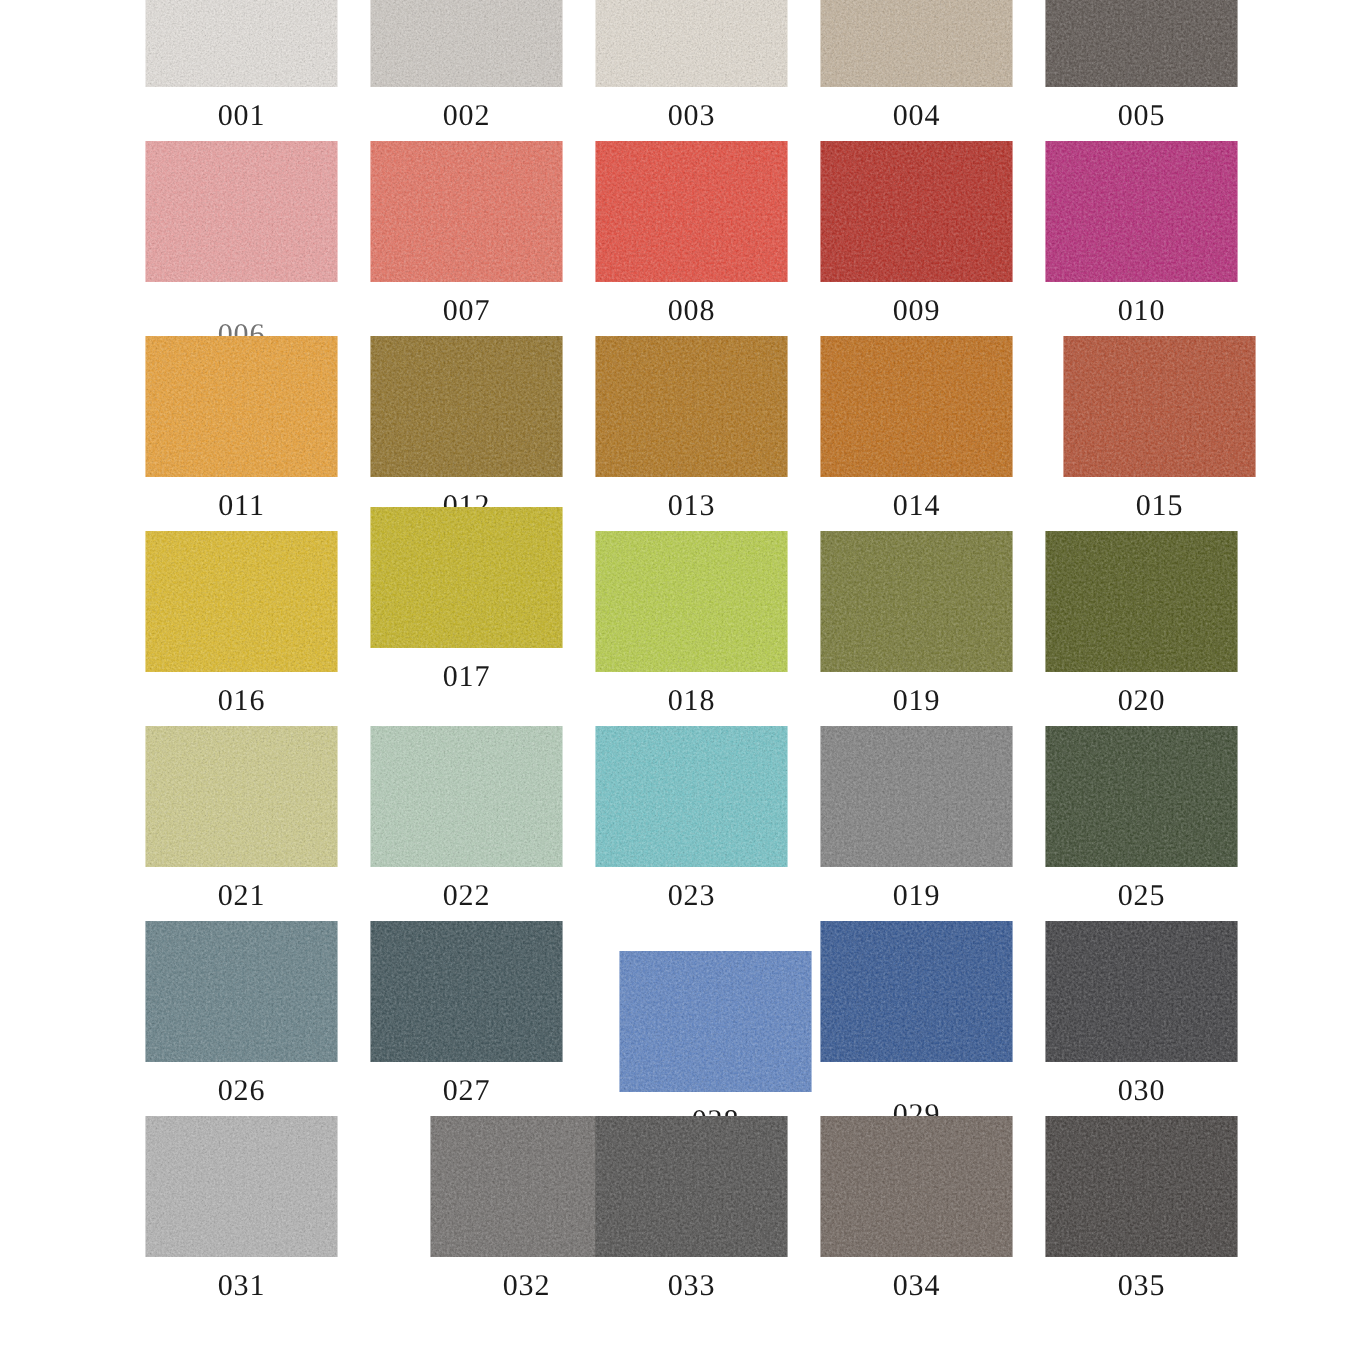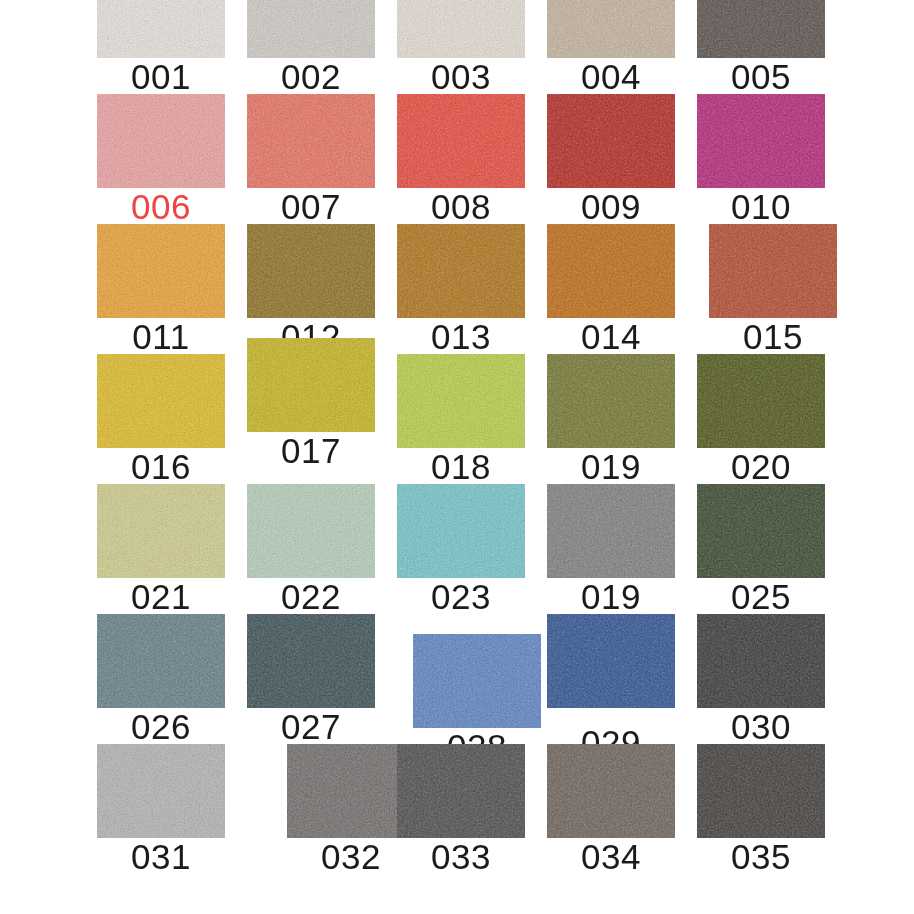--- a/index.html
+++ b/index.html
@@ -41,24 +41,24 @@
     pointer-events: none;
   }
   .grain-fine  { opacity: 0.52; mix-blend-mode: multiply; }
   .grain-light { opacity: 0.40; mix-blend-mode: screen; }
   .grain-speck { opacity: 0.30; mix-blend-mode: overlay; }
 
   .swatch-label {
     width: 128px;
     text-align: center;
     color: #1b1b1b;
-    font-size: 35px;
+    font-size: 20px;
     line-height: 30px;
     letter-spacing: 0.6px;
-    font-family: Liberation Sans, sans-serif;
+    font-family: Liberation Serif, serif;
   }
 
   .noise-defs {
     position: absolute;
     width: 0;
     height: 0;
     overflow: hidden;
   }
 </style>
 </head>
@@ -160,21 +160,21 @@
         <svg class="grain grain-fine" aria-hidden="true">
           <rect width="100%" height="100%" filter="url(#nz-fine)"></rect>
         </svg>
         <svg class="grain grain-light" aria-hidden="true">
           <rect width="100%" height="100%" filter="url(#nz-light)"></rect>
         </svg>
         <svg class="grain grain-speck" aria-hidden="true">
           <rect width="100%" height="100%" filter="url(#nz-speck)"></rect>
         </svg>
       </div>
-      <div class="swatch-label" style="margin-top: 4px; color: #ef4444;">006</div>
+      <div class="swatch-label" style="margin-top: 20px; color: #737373;">006</div>
     </div>
     <div class="swatch-cell" style="left: 247px; top: 94px;">
       <div class="swatch-chip" style="height: 94px; background: rgb(232, 112, 95);">
         <svg class="grain grain-fine" aria-hidden="true">
           <rect width="100%" height="100%" filter="url(#nz-fine)"></rect>
         </svg>
         <svg class="grain grain-light" aria-hidden="true">
           <rect width="100%" height="100%" filter="url(#nz-light)"></rect>
         </svg>
         <svg class="grain grain-speck" aria-hidden="true">

